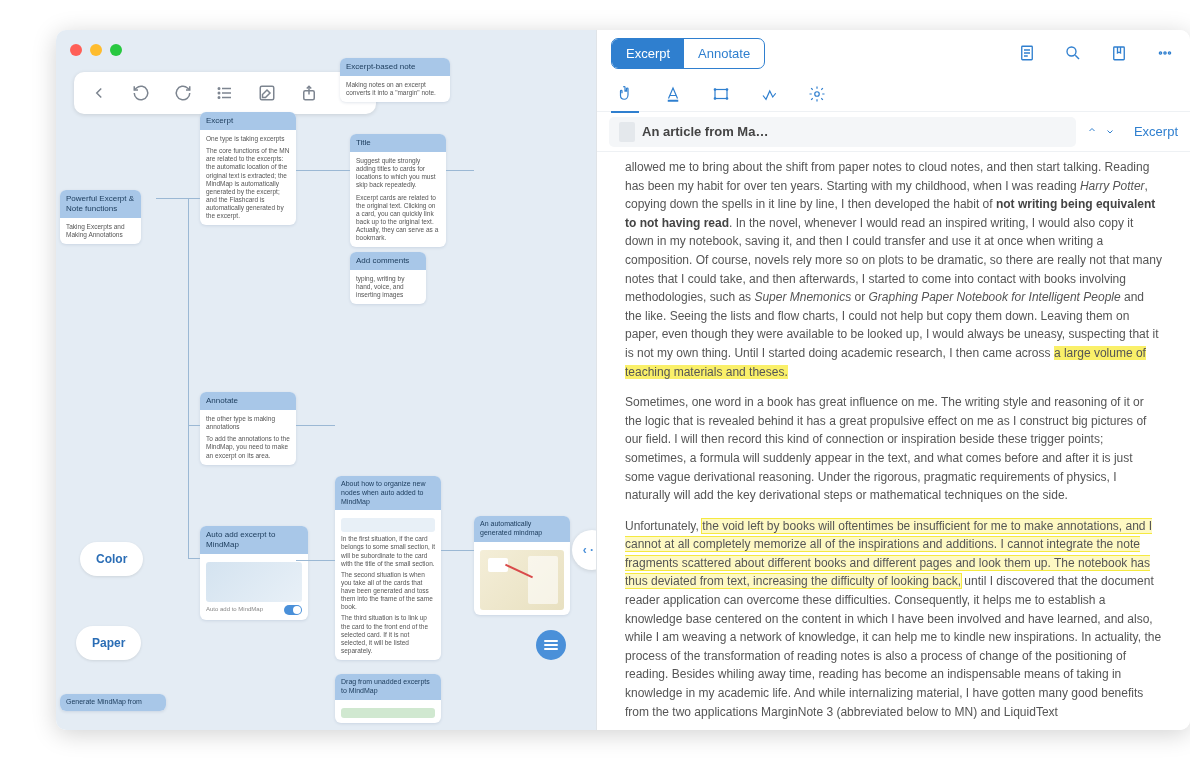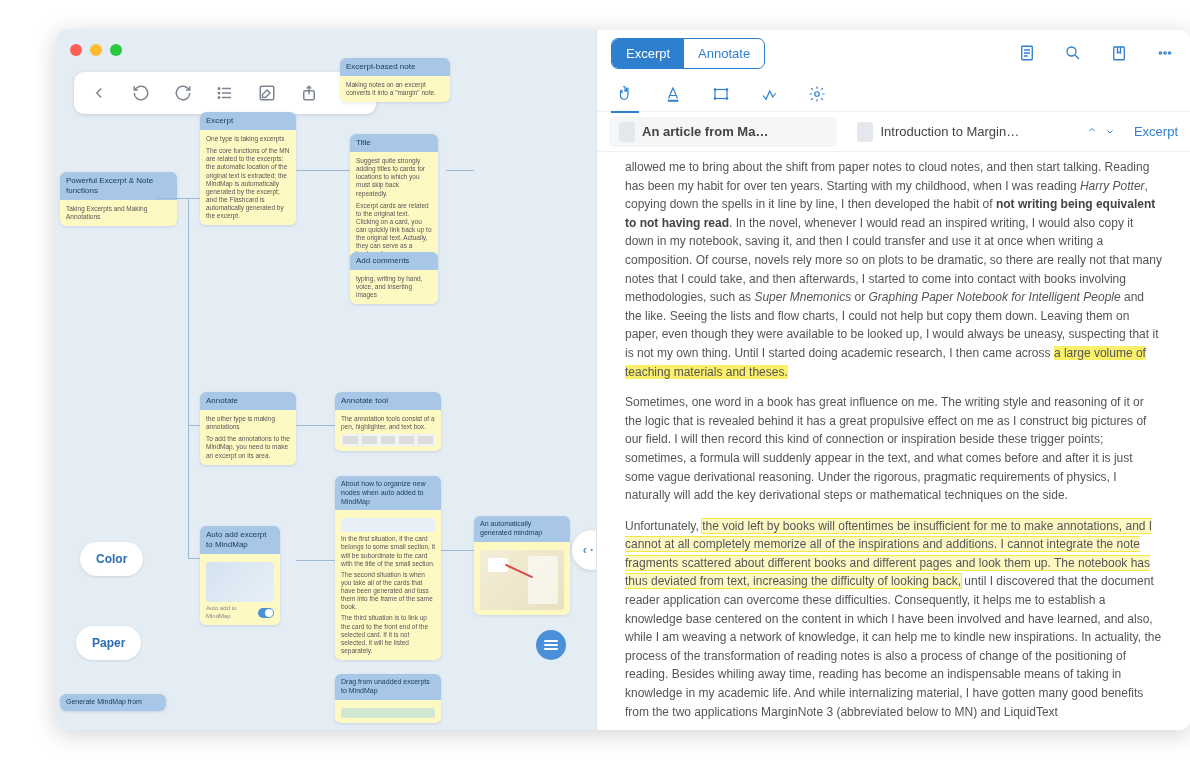--- a/index.html
+++ b/index.html
@@ -11,21 +11,21 @@
 .left { width: 540px; height: 100%; background: #e4ecf4; position: relative; overflow: hidden; }
 .traffic { position: absolute; left: 14px; top: 14px; display: flex; gap: 8px; }
 .traffic span { width: 12px; height: 12px; border-radius: 50%; display: inline-block; }
 .t-red { background: #ff5f57; } .t-yel { background: #febc2e; } .t-grn { background: #28c840; }
 
 .toolbar { position: absolute; left: 18px; top: 42px; height: 42px; background: #fff; border-radius: 10px; box-shadow: 0 1px 4px rgba(0,0,0,0.12); display: flex; align-items: center; padding: 0 14px; gap: 20px; }
 .tb-icon { width: 22px; height: 22px; display: flex; align-items: center; justify-content: center; cursor: pointer; }
 .tb-icon svg { width: 18px; height: 18px; stroke: #7d8590; stroke-width: 2; fill: none; }
 
 .canvas { position: absolute; inset: 0; }
-.node { position: absolute; background: #fef9c3; border-radius: 6px; box-shadow: 0 1px 3px rgba(60,90,130,0.15); font-size: 7px; line-height: 1.25; overflow: hidden; }
+.node { position: absolute; background: #ffffff; border-radius: 6px; box-shadow: 0 1px 3px rgba(60,90,130,0.15); font-size: 7px; line-height: 1.25; overflow: hidden; }
 .node .nh { background: #a8c7e8; padding: 4px 6px; font-weight: 500; font-size: 8px; color: #1a3a5a; position: relative; }
 .node .nb { padding: 5px 6px; color: #555; }
 .small { font-size: 6.5px; }
 .imgph { background: linear-gradient(135deg,#d4e3f0,#e8f0f7); border-radius: 3px; margin-top: 3px; }
 
 .badge { position: absolute; background: #fff; border-radius: 18px; padding: 10px 16px; font-size: 12px; font-weight: 600; color: #2a6db5; box-shadow: 0 1px 3px rgba(0,0,0,0.1); cursor: pointer; }
 .navcircle { position: absolute; width: 40px; height: 40px; background: #fff; border-radius: 50%; display: flex; align-items: center; justify-content: center; color: #4a90d9; font-weight: 700; box-shadow: 0 1px 4px rgba(0,0,0,0.12); font-size: 12px; }
 .menucircle { position: absolute; width: 30px; height: 30px; background: #4a90d9; border-radius: 50%; display: flex; align-items: center; justify-content: center; }
 .menucircle div { width: 14px; height: 10px; display: flex; flex-direction: column; justify-content: space-between; }
 .menucircle div span { height: 2px; background: #fff; border-radius: 1px; }
@@ -120,76 +120,63 @@
             <svg viewBox="0 0 24 24" fill="#7d8590">
               <circle cx="6" cy="12" r="1.5"></circle>
               <circle cx="12" cy="12" r="1.5"></circle>
               <circle cx="18" cy="12" r="1.5"></circle>
             </svg>
           </div>
   </div>
 
   <div class="canvas">
 
-    <div class="node" style="left:4px; top:142px; width:117px">
+    <div class="node" style="left:4px; top:160px; width:81px">
       <div class="nh">Powerful Excerpt &amp; Note functions</div>
       <div class="nb small">Taking Excerpts and Making Annotations</div>
     </div>
 
     <div class="node" style="left:144px; top:82px; width:96px">
       <div class="nh">Excerpt</div>
       <div class="nb small">
         <div>One type is taking excerpts</div>
         <div style="margin-top:4px">The core functions of the MN are related to the excerpts: the automatic location of the original text is extracted; the MindMap is automatically generated by the excerpt; and the Flashcard is automatically generated by the excerpt.</div>
       </div>
     </div>
 
     <div class="node" style="left:284px; top:28px; width:110px">
       <div class="nh">Excerpt-based note</div>
       <div class="nb small">Making notes on an excerpt converts it into a "margin" note.</div>
     </div>
 
-    <div class="node" style="left:294px; top:104px; width:88px">
+    <div class="node" style="left:294px; top:104px; width:96px">
       <div class="nh">Title</div>
       <div class="nb small">
         <div>Suggest quite strongly adding titles to cards for locations to which you must skip back repeatedly.</div>
         <div style="margin-top:4px">Excerpt cards are related to the original text. Clicking on a card, you can quickly link back up to the original text. Actually, they can serve as a bookmark.</div>
       </div>
     </div>
 
 
 
-    <div class="node" style="left:294px; top:222px; width:88px">
+    <div class="node" style="left:294px; top:222px; width:76px">
       <div class="nh">Add comments</div>
       <div class="nb small">typing, writing by hand, voice, and inserting images</div>
     </div>
 
     <div class="node" style="left:144px; top:362px; width:96px">
       <div class="nh">Annotate</div>
       <div class="nb small">
         <div>the other type is making annotations</div>
         <div style="margin-top:4px">To add the annotations to the MindMap, you need to make an excerpt on its area.</div>
       </div>
     </div>
 
-    <div class="node" style="left:279px; top:362px; width:106px">
-      <div class="nh">Annotate tool</div>
-      <div class="nb small">
-        <div>The annotation tools consist of a pen, highlighter, and text box.</div>
-        <div class="imgph" style="height:12px; background:#f0f3f6; display:flex; gap:4px; padding:2px">
-          <span style="flex:1;background:#ddd"></span>
-                <span style="flex:1;background:#ddd"></span>
-                <span style="flex:1;background:#ddd"></span>
-                <span style="flex:1;background:#ddd"></span>
-                <span style="flex:1;background:#ddd"></span>
-        </div>
-      </div>
-    </div>
-
-    <div class="node" style="left:144px; top:496px; width:80px">
+
+    <div class="node" style="left:144px; top:496px; width:108px">
       <div class="nh">Auto add excerpt to MindMap</div>
       <div class="nb small">
         <div class="imgph" style="height:40px"></div>
         <div style="display:flex;align-items:center;justify-content:space-between;margin-top:3px">
                 <span style="font-size:6px;color:#888">Auto add to MindMap</span>
                 <span style="width:18px;height:10px;background:#4a90d9;border-radius:5px;position:relative">
                   <span style="position:absolute;right:1px;top:1px;width:8px;height:8px;background:#fff;border-radius:50%"></span>
                 </span>
               </div>
       </div>
@@ -319,24 +306,20 @@
               <path d="M12 2v3M12 19v3M4.2 4.2l2.1 2.1M17.7 17.7l2.1 2.1M2 12h3M19 12h3M4.2 19.8l2.1-2.1M17.7 6.3l2.1-2.1"></path>
             </svg>
           </div>
   </div>
 
   <div class="tabs">
     <div class="tab" style="background:#f4f6f8">
       <div class="ico"></div>
       <span style="font-weight:700">An article from Ma…</span>
     </div>
-    <div class="tab">
-      <div class="ico"></div>
-      <span>Introduction to Margin…</span>
-    </div>
     <div class="tabctl">
       <svg viewBox="0 0 24 24">
               <polyline points="7 10 12 5 17 10"></polyline>
             </svg>
     </div>
     <div class="tabctl" style="margin-left:-4px">
       <svg viewBox="0 0 24 24">
               <polyline points="7 9 12 14 17 9"></polyline>
             </svg>
     </div>

